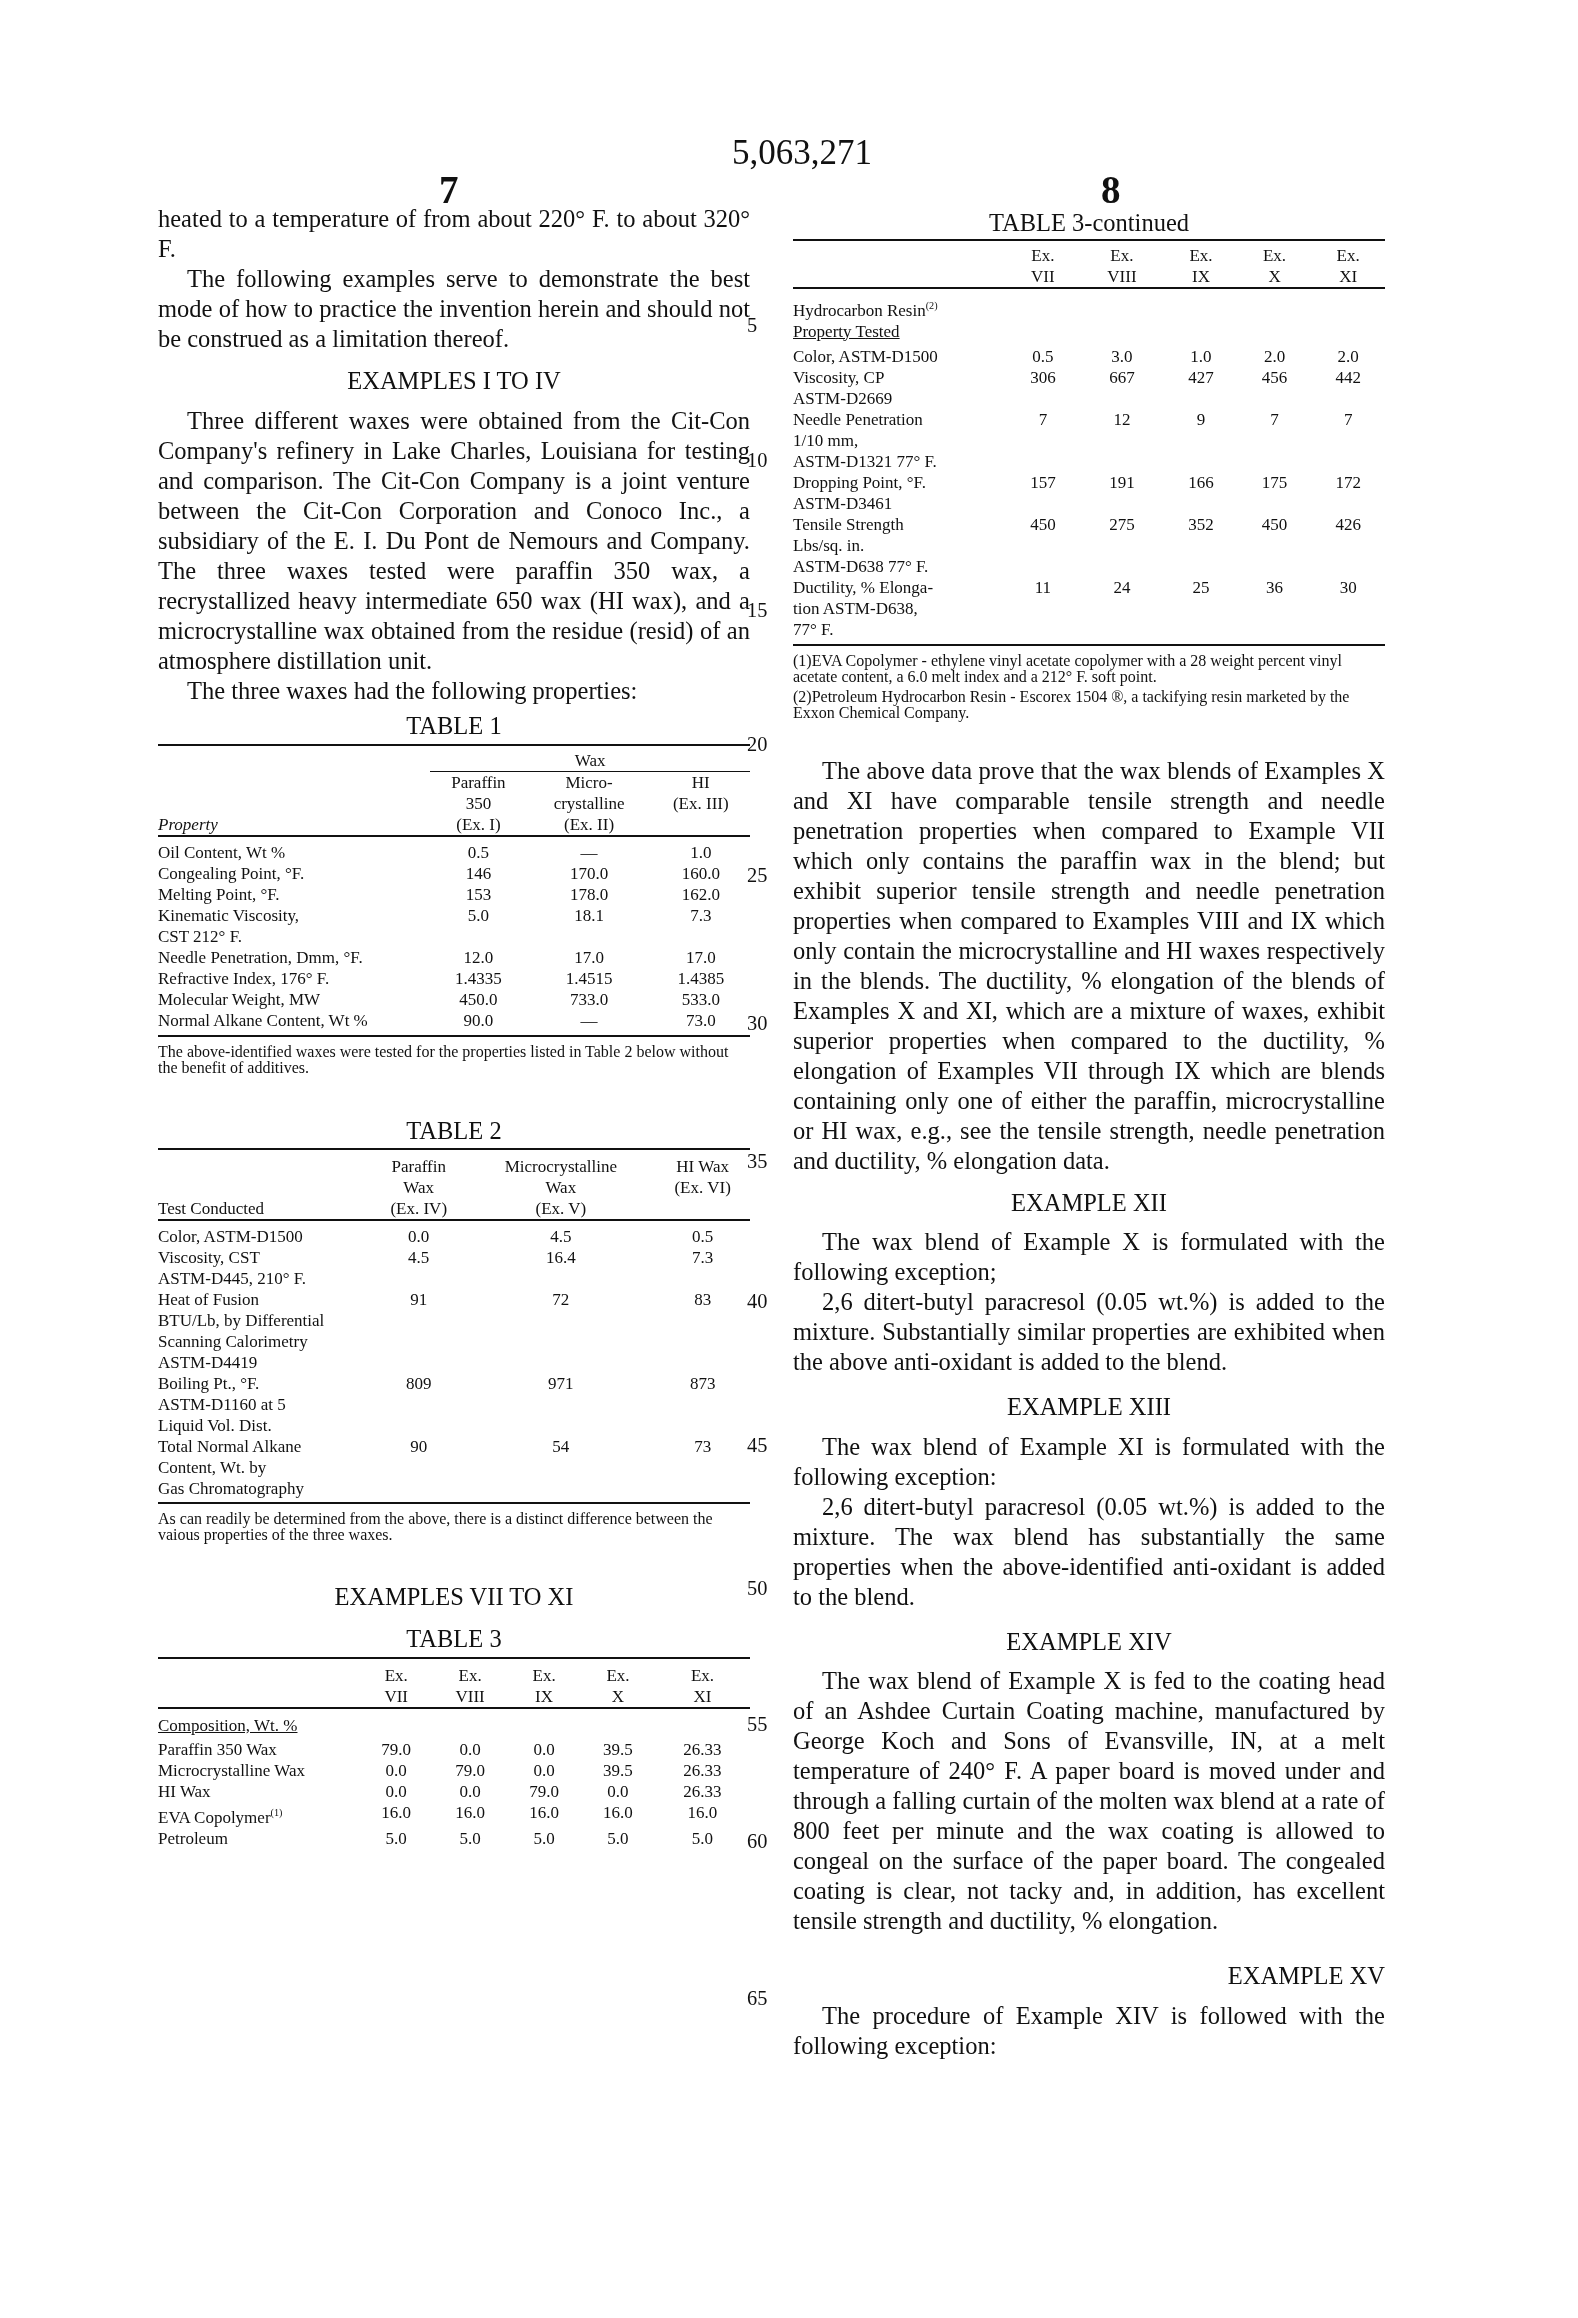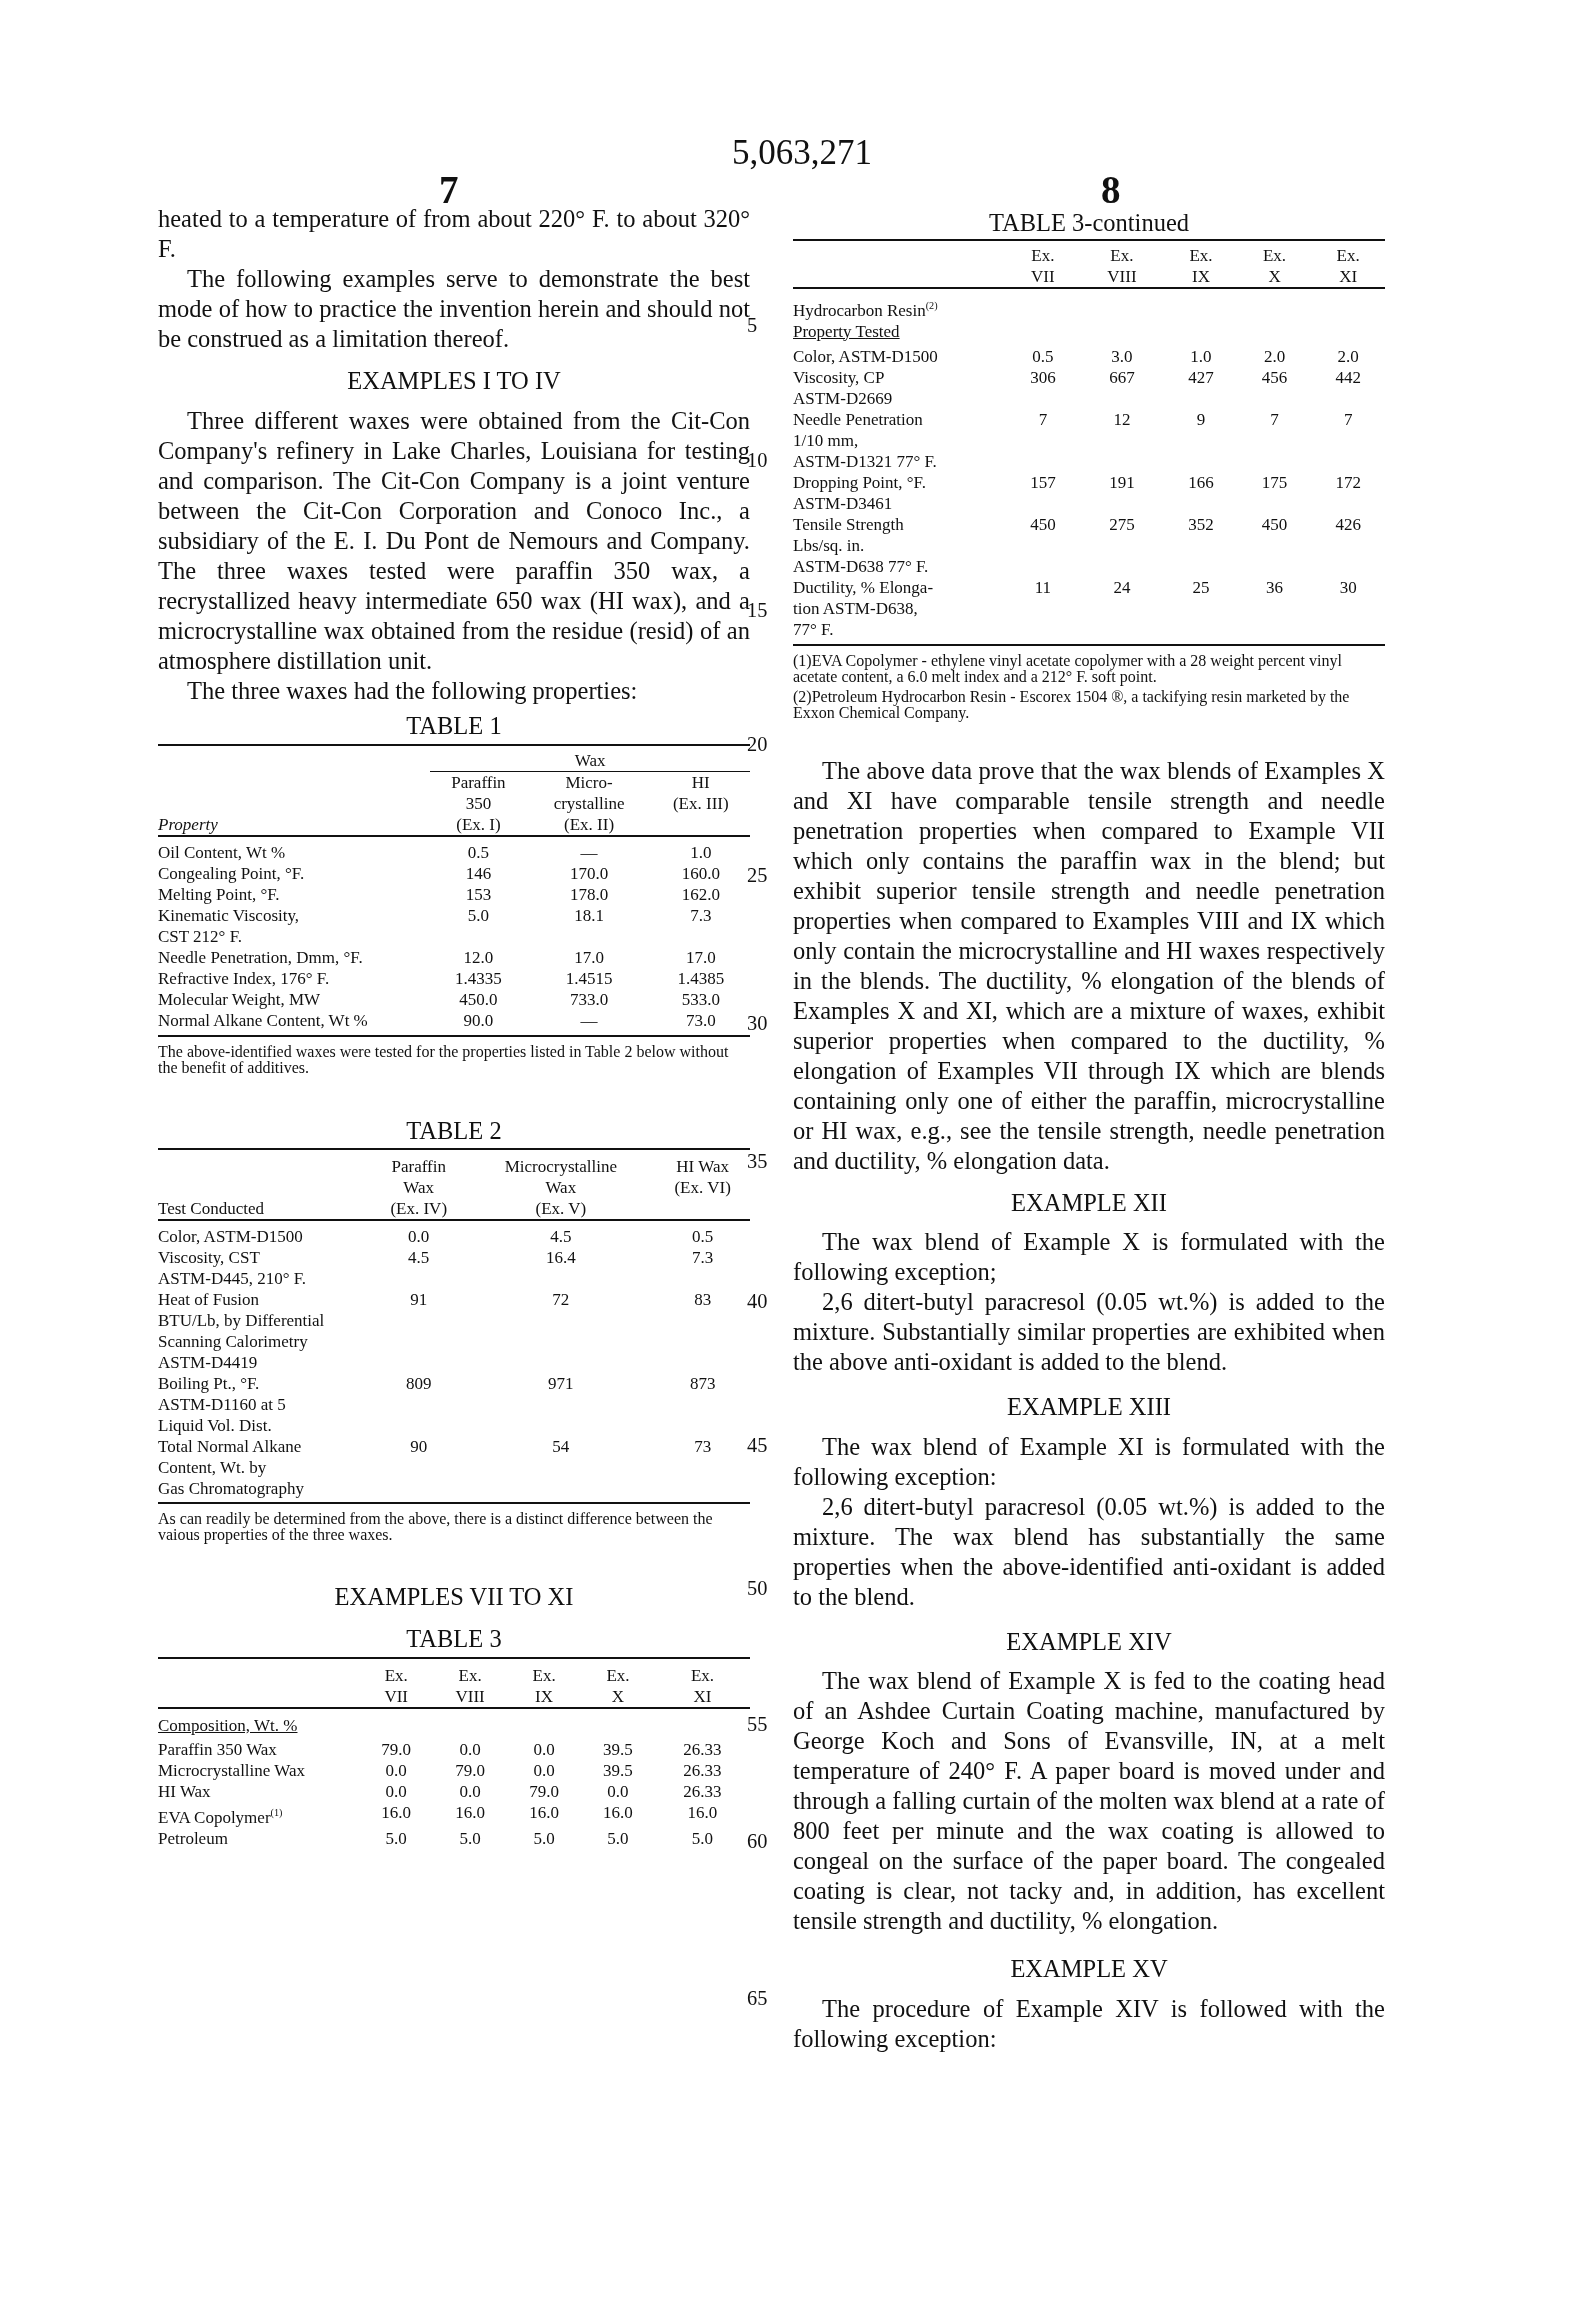--- a/index.html
+++ b/index.html
@@ -335,16 +335,16 @@
   <p class="ind">The wax blend of Example X is formulated with the following exception;</p>
   <p class="ind">2,6 ditert-butyl paracresol (0.05 wt.%) is added to the mixture. Substantially similar properties are exhibited when the above anti-oxidant is added to the blend.</p>
 
   <h3 style="margin-top:15px;margin-bottom:9.5px;">EXAMPLE XIII</h3>
   <p class="ind">The wax blend of Example XI is formulated with the following exception:</p>
   <p class="ind">2,6 ditert-butyl paracresol (0.05 wt.%) is added to the mixture. The wax blend has substantially the same properties when the above-identified anti-oxidant is added to the blend.</p>
 
   <h3 style="margin-top:15px;margin-bottom:9.5px;">EXAMPLE XIV</h3>
   <p class="ind">The wax blend of Example X is fed to the coating head of an Ashdee Curtain Coating machine, manufactured by George Koch and Sons of Evansville, IN, at a melt temperature of 240° F. A paper board is moved under and through a falling curtain of the molten wax blend at a rate of 800 feet per minute and the wax coating is allowed to congeal on the surface of the paper board. The congealed coating is clear, not tacky and, in addition, has excellent tensile strength and ductility, % elongation.</p>
 
-  <h3 style="margin-top:18px;margin-bottom:9.5px;">EXAMPLE XV</h3>
+  <h3 style="margin-top:25px;margin-bottom:9.5px;text-align:right;">EXAMPLE XV</h3>
   <p class="ind">The procedure of Example XIV is followed with the following exception:</p>
 </div>
 
 
 </body></html>

